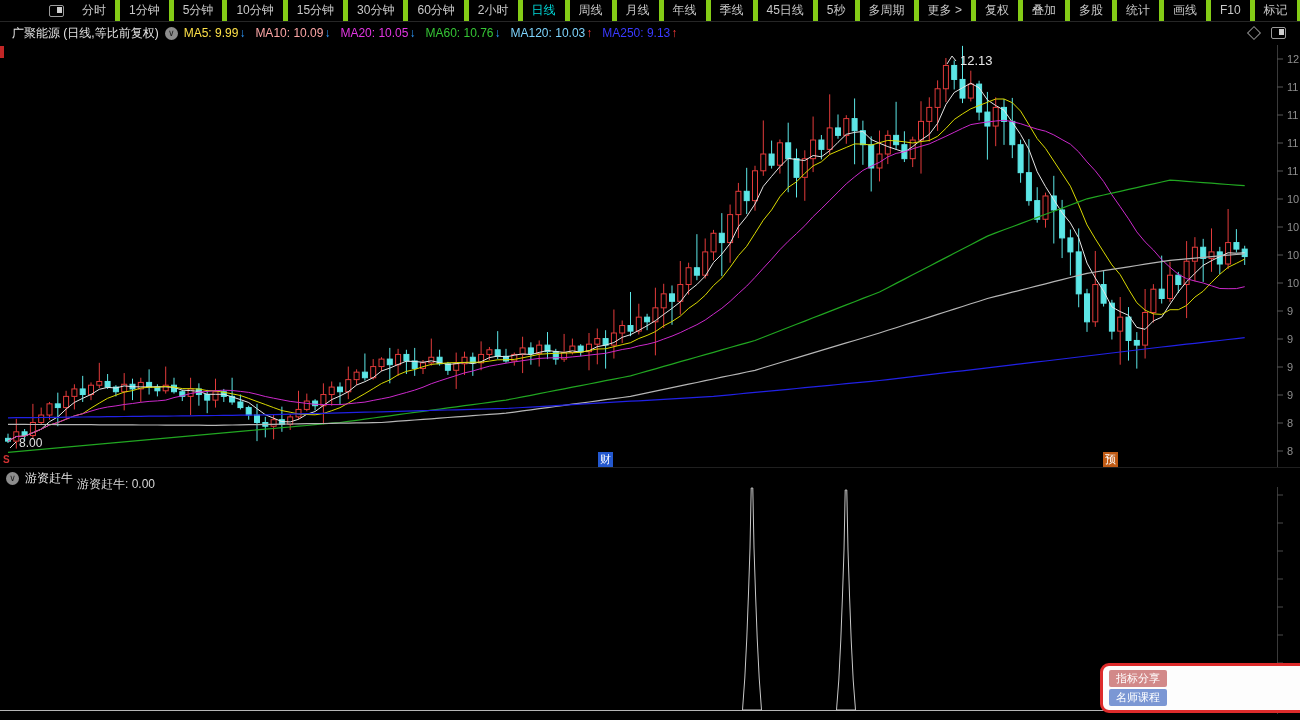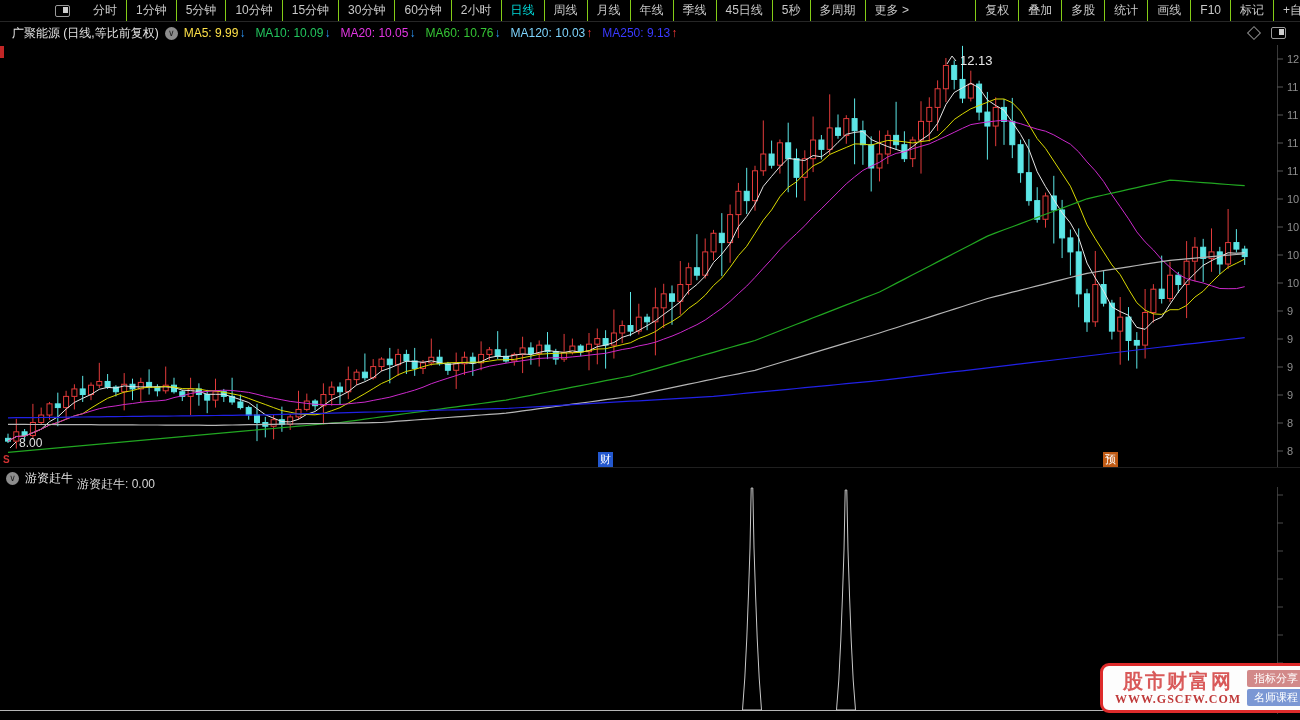--- a/index.html
+++ b/index.html
@@ -4,21 +4,21 @@
 <style>
   html,body{margin:0;padding:0;background:#000;}
   .stage{position:relative;width:1300px;height:720px;background:#000;overflow:hidden;
          font-family:"Liberation Sans","DejaVu Sans",sans-serif;}
   
   .toolbar{position:absolute;top:0;left:0;width:1300px;height:21px;display:flex;
            border-bottom:1px solid #262626;background:#000;padding-left:40px;}
   .tb-left{display:flex;}
   .tb-right{display:flex;margin-left:auto;}
   .tbi{font-size:12px;line-height:21px;padding:0 9px;color:#c9c9c9;white-space:nowrap;
-       border-left:1px solid #84cc16;cursor:default;}
+       border-left:5px solid #84cc16;cursor:default;}
   .tb-left .tbi:first-child{border-left:none;}
   .tbi.act{color:#00d9d9;}
   .tbi.partial{width:10px;padding:0 0 0 6px;overflow:hidden;}
   .winicon{width:26px;display:flex;align-items:center;justify-content:center;border-left:none;}
   .winbox{width:13px;height:10px;border:1px solid #9a9a9a;border-radius:2px;position:relative;}
   .winbox::after{content:"";position:absolute;right:1px;top:1px;width:5px;height:6px;background:#cfcfcf;}
   
   .row2{position:absolute;top:22px;left:0;width:1300px;height:22px;display:flex;
         align-items:center;background:#000;font-size:12px;}
   .inst{color:#e3e3e3;margin-left:12px;white-space:nowrap;}
@@ -88,21 +88,21 @@
         <div class="tbi">+自选</div>
         <div class="tbi partial">返回</div>
       </div>
   </div>
 
   <div class="row2">
     <span class="inst">广聚能源 (日线,等比前复权)</span>
     <span class="circ">∨</span>
     <div class="ma-row" id="ma-row">
         <span class="ma"><span style="color: #fde047;">MA5: 9.99</span><span class="arrow" style="color: rgb(46, 155, 255);">↓</span></span>
-        <span class="ma"><span style="color: #22c55e;">MA10: 10.09</span><span class="arrow" style="color: rgb(46, 155, 255);">↓</span></span>
+        <span class="ma"><span style="color: #fca5a5;">MA10: 10.09</span><span class="arrow" style="color: rgb(46, 155, 255);">↓</span></span>
         <span class="ma"><span style="color: rgb(227, 54, 227);">MA20: 10.05</span><span class="arrow" style="color: rgb(46, 155, 255);">↓</span></span>
         <span class="ma"><span style="color: rgb(53, 197, 53);">MA60: 10.76</span><span class="arrow" style="color: rgb(46, 155, 255);">↓</span></span>
         <span class="ma"><span style="color: #7dd3fc;">MA120: 10.03</span><span class="arrow" style="color: rgb(255, 59, 59);">↑</span></span>
         <span class="ma"><span style="color: rgb(58, 58, 255);">MA250: 9.13</span><span class="arrow" style="color: rgb(255, 59, 59);">↑</span></span>
       </div>
     <div class="r2icons">
       <span class="diamond"></span>
       <span class="winbox"></span>
     </div>
   </div>
@@ -474,23 +474,19 @@
         <line x1="1277" y1="148" x2="1283" y2="148" stroke="#4a4a4a"></line>
         <line x1="1277" y1="176" x2="1283" y2="176" stroke="#4a4a4a"></line>
         <line x1="1277" y1="204" x2="1283" y2="204" stroke="#4a4a4a"></line>
         <line x1="0" y1="223.5" x2="1277" y2="223.5" stroke="#b4b4b4"></line>
         <polygon points="751.2,1 752.8,1 754,61 755.5,106 757.2,151 759.2,191 761.5,223 742.5,223 744.8,191 746.8,151 748.5,106 750,61" fill="#000" stroke="#c8c8c8" stroke-width="1"></polygon>
         <polygon points="845.2,3 846.8,3 848,63 849.5,108 851.2,153 853.2,193 855.5,223 836.5,223 838.8,193 840.8,153 842.5,108 844,63" fill="#000" stroke="#c8c8c8" stroke-width="1"></polygon>
       </svg>
   </div>
 
   <div class="wm">
-    <div class="wm-left">
-      <div class="wm-title">股市财富网</div>
-      <div class="wm-url">WWW.GSCFW.COM</div>
-    </div>
     <div class="wm-badges" id="wm-badges">
         <div class="wm-badge" style="background: rgb(210, 137, 137);">指标分享</div>
         <div class="wm-badge" style="background: rgb(123, 151, 212);">名师课程</div>
       </div>
   </div>
 
 </div>
 
 </body></html>

